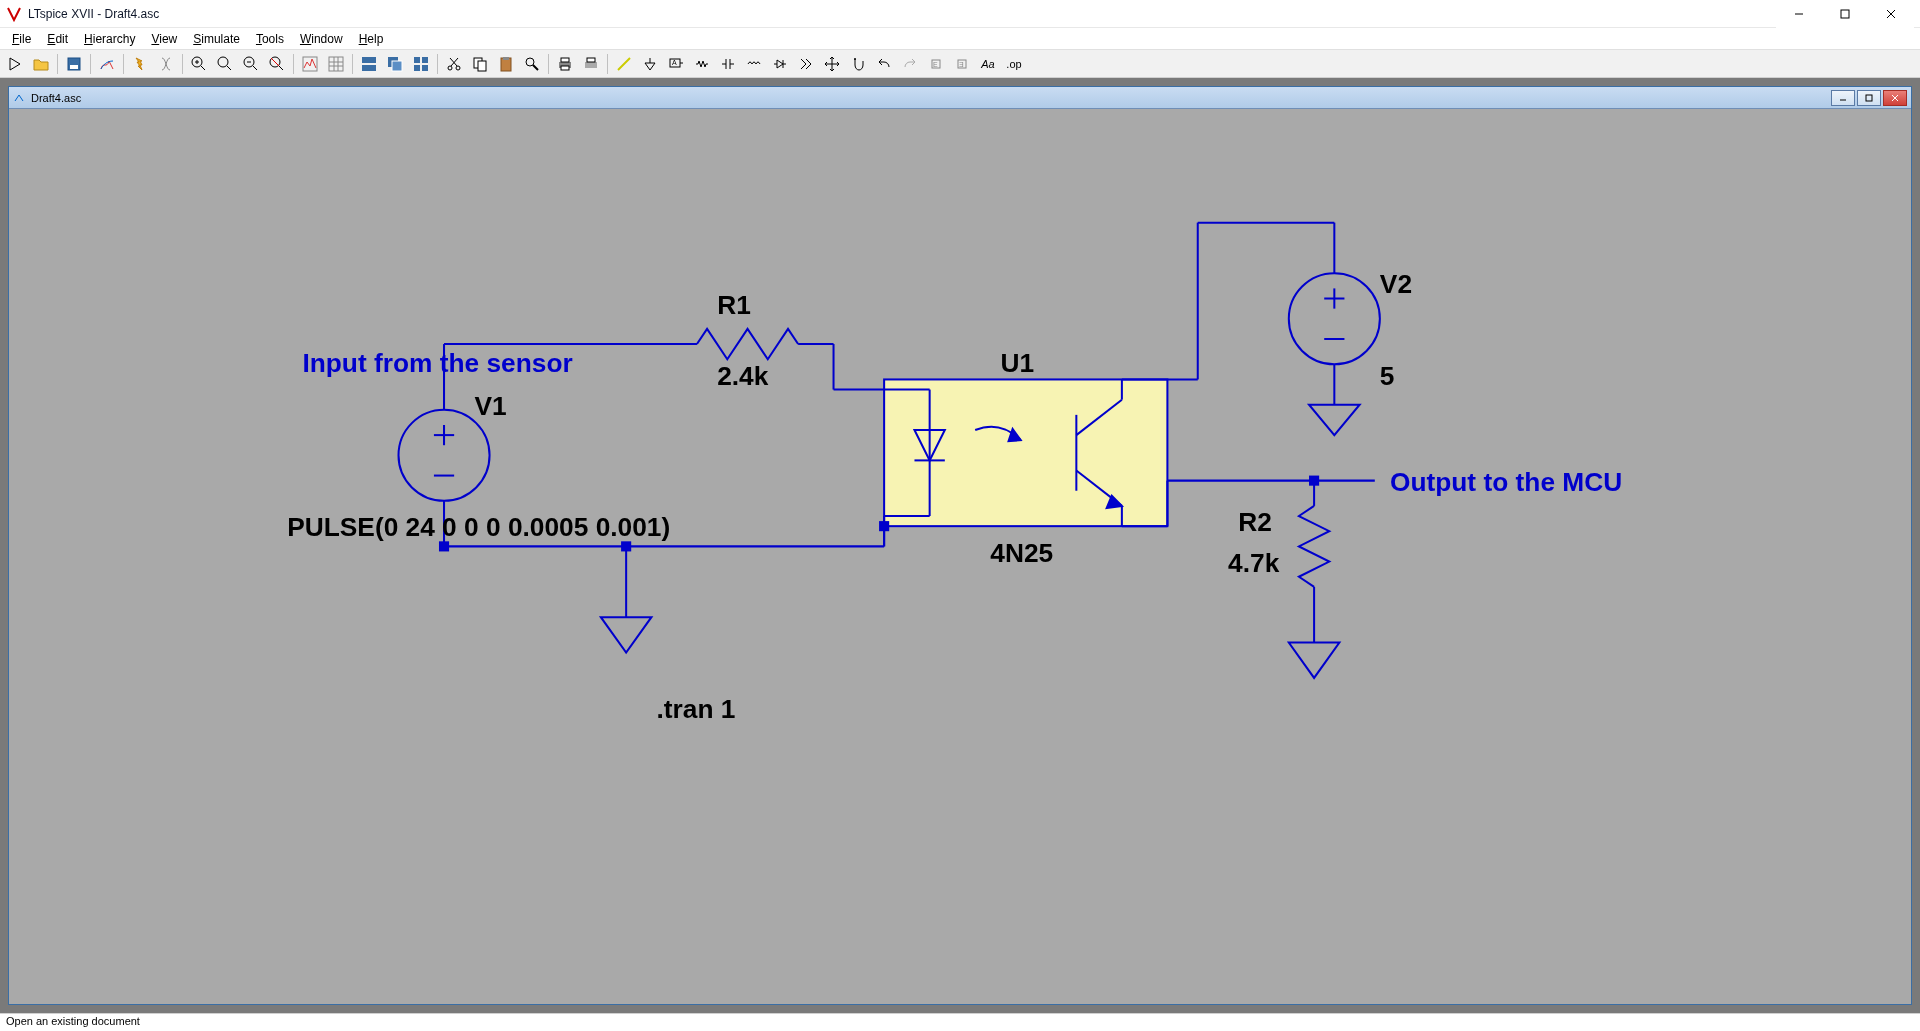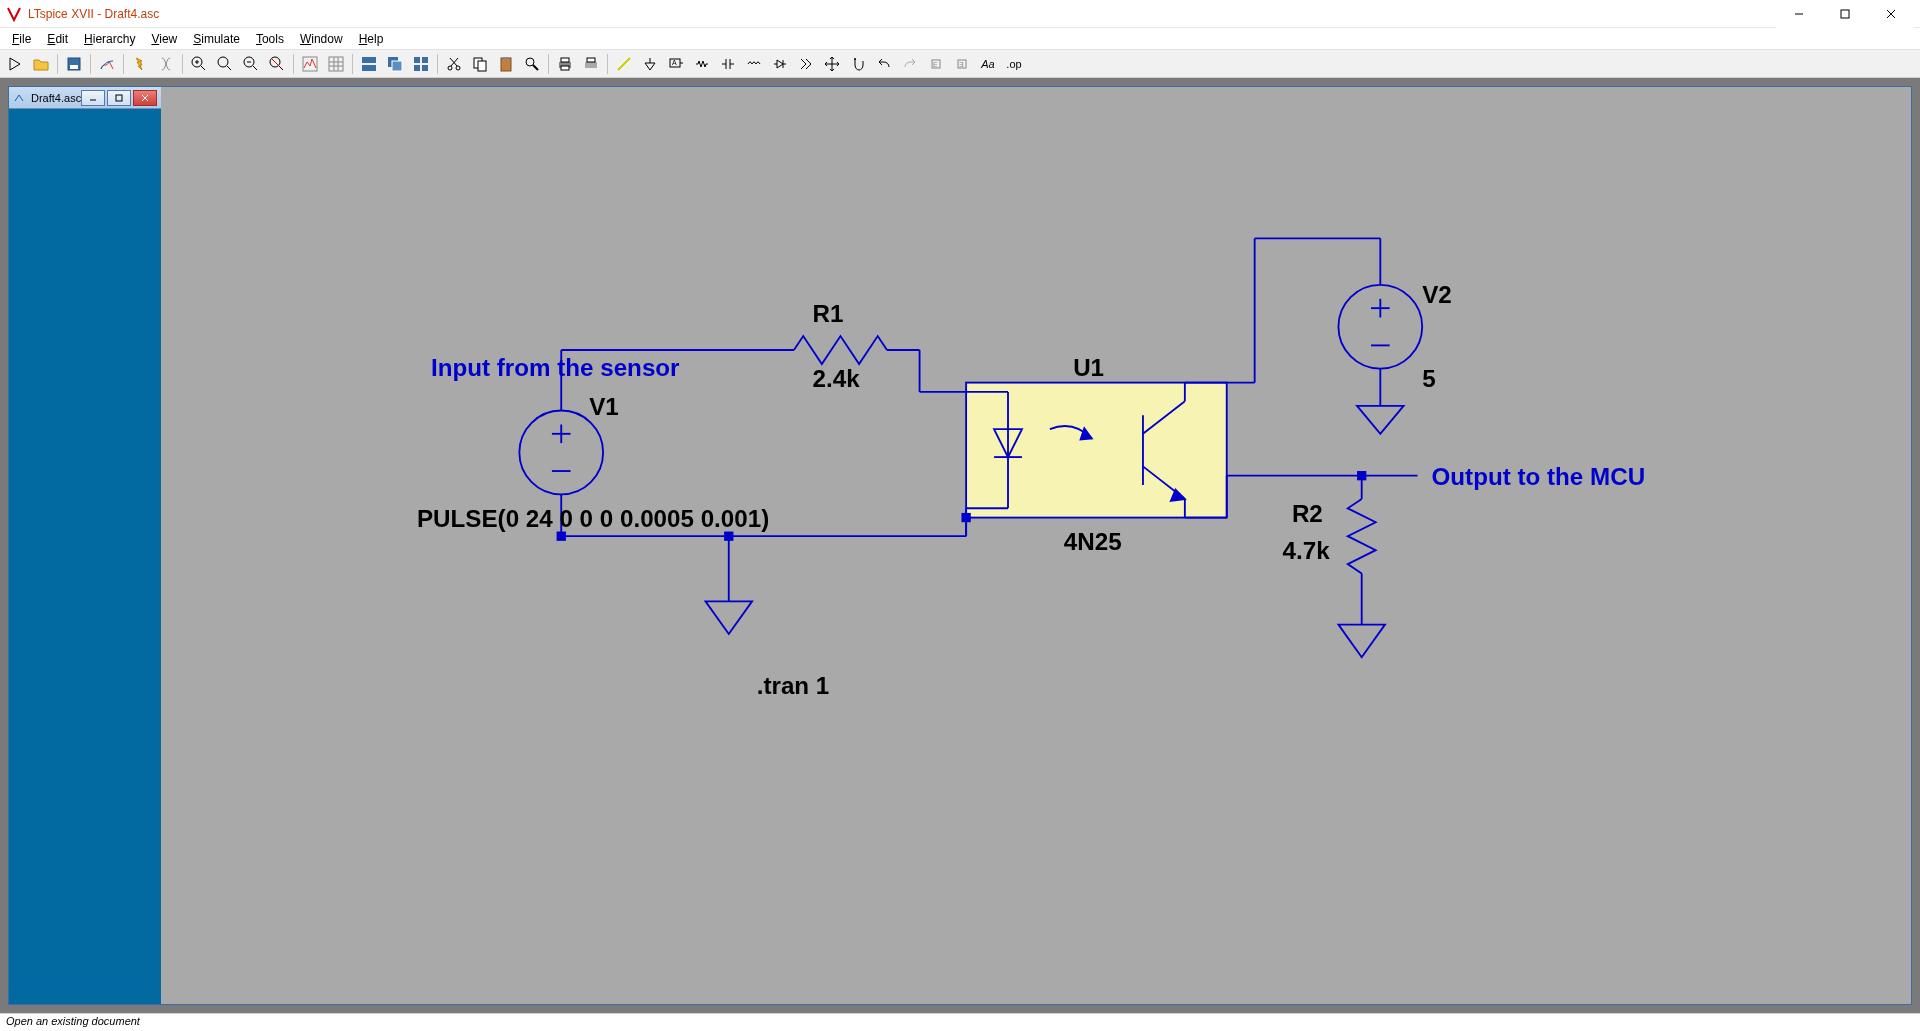--- a/index.html
+++ b/index.html
@@ -1,48 +1,48 @@
 <!DOCTYPE html>
 <html><head>
 <meta charset="utf-8">
 <style>
 * { box-sizing: border-box; margin: 0; padding: 0; }
 body { font-family: "Segoe UI", Tahoma, sans-serif; font-size: 12px; background: #fff; width: 1920px; height: 1031px; overflow: hidden; position: relative; }
 
 .titlebar { height: 28px; display: flex; align-items: center; padding: 0 6px; background: #fff; border-bottom: 1px solid #e8e8e8; }
 .titlebar .app-icon { width: 16px; height: 16px; margin-right: 6px; }
-.titlebar .title-text { flex: 1; font-size: 12px; color: #c2410c; }
+.titlebar .title-text { flex: 1; font-size: 12px; color: #0f172a; }
 .titlebar .win-controls { display: flex; gap: 0; }
 .titlebar .win-btn { width: 46px; height: 28px; display: flex; align-items: center; justify-content: center; background: #fff; }
 .titlebar .win-btn svg { width: 10px; height: 10px; }
 
 .menubar { height: 22px; display: flex; align-items: center; padding: 0 4px; background: #fff; border-bottom: 1px solid #e0e0e0; }
 .menubar .menu-item { padding: 2px 8px; font-size: 12px; color: #000000; cursor: default; }
 .menubar .menu-item .underline { text-decoration: underline; }
 
 .toolbar { height: 28px; display: flex; align-items: center; padding: 0 2px; background: #f1f1f1; border-bottom: 1px solid #d0d0d0; gap: 0; }
 .toolbar .tbtn { width: 24px; height: 24px; display: flex; align-items: center; justify-content: center; border: 1px solid transparent; margin: 0 1px; }
 .toolbar .tsep { width: 1px; height: 20px; background: #c0c0c0; margin: 0 3px; }
 .toolbar .tbtn svg { width: 18px; height: 18px; }
 .toolbar .tlabel { font-size: 11px; font-style: italic; padding: 0 2px; }
 
 .mdi-area { position: absolute; top: 78px; left: 0; right: 0; bottom: 18px; background: #7a7a7a; }
 
-.child-window { position: absolute; top: 8px; left: 8px; right: 8px; bottom: 8px; border: 1px solid #3a6ea5; background: #0369a1; display: flex; flex-direction: row; }
+.child-window { position: absolute; top: 8px; left: 8px; right: 8px; bottom: 8px; border: 1px solid #3a6ea5; background: #0369a1; display: flex; flex-direction: column; }
 .child-titlebar { height: 22px; background: linear-gradient(to bottom, #c9dcf2, #b0cbe8); display: flex; align-items: center; padding: 0 4px; font-size: 11px; color: #000; border-bottom: 1px solid #6f8eb5; }
 .child-titlebar .child-icon { width: 14px; height: 14px; margin-right: 4px; }
 .child-titlebar .child-title { flex: 1; }
 .child-titlebar .child-controls { display: flex; gap: 2px; }
 .child-titlebar .cbtn { width: 24px; height: 16px; border: 1px solid #5a7aa5; background: linear-gradient(to bottom, #eef4fb, #cfe0f2); display: flex; align-items: center; justify-content: center; font-size: 9px; }
 .child-titlebar .cbtn.close { background: linear-gradient(to bottom, #ea7f78, #cf4039); border-color: #a52d25; color: #fff; }
 
 .canvas { flex: 1; background: #a9a9a9; position: relative; }
 .schematic-svg { position: absolute; inset: 0; width: 100%; height: 100%; }
 
-.statusbar { position: absolute; left: 0; right: 0; bottom: 0; height: 18px; background: #fff; border-top: 1px solid #d0d0d0; font-size: 11px; color: #000; padding: 1px 6px; font-style: italic; }
+.statusbar { position: absolute; left: 0; right: 0; bottom: 0; height: 18px; background: #fff; border-top: 1px solid #d0d0d0; font-size: 11px; color: #000; padding: 1px 6px; }
 </style>
 </head>
 <body>
 
 <div class="titlebar">
   <span class="app-icon">
     <svg viewBox="0 0 16 16">
         <path d="M2 2 L8 14 L14 2" stroke="#c00" stroke-width="2" fill="none"></path>
       </svg>
   </span>

